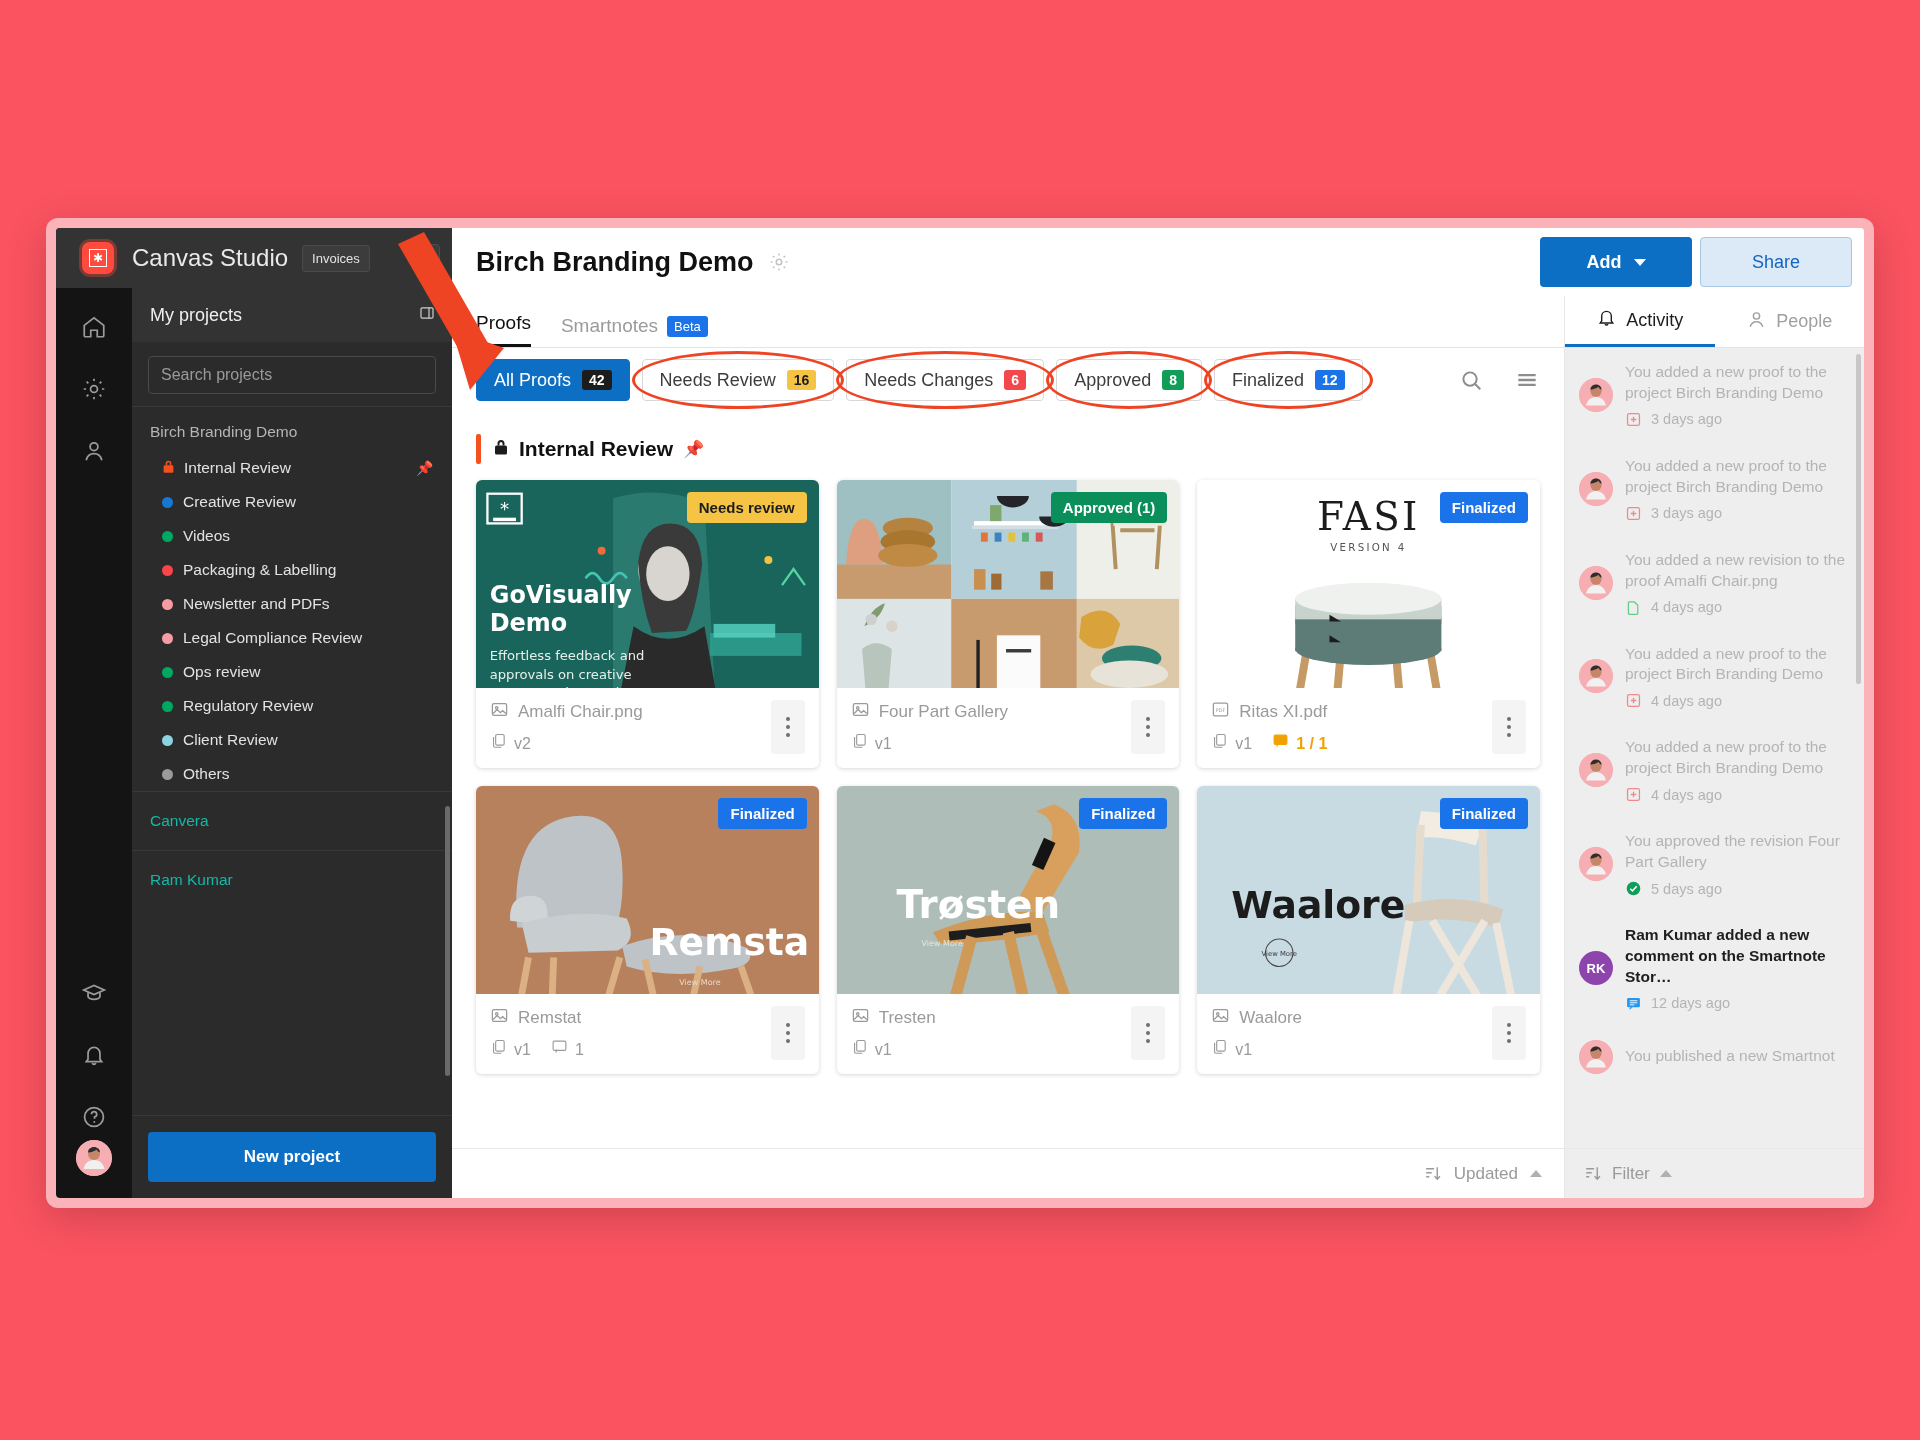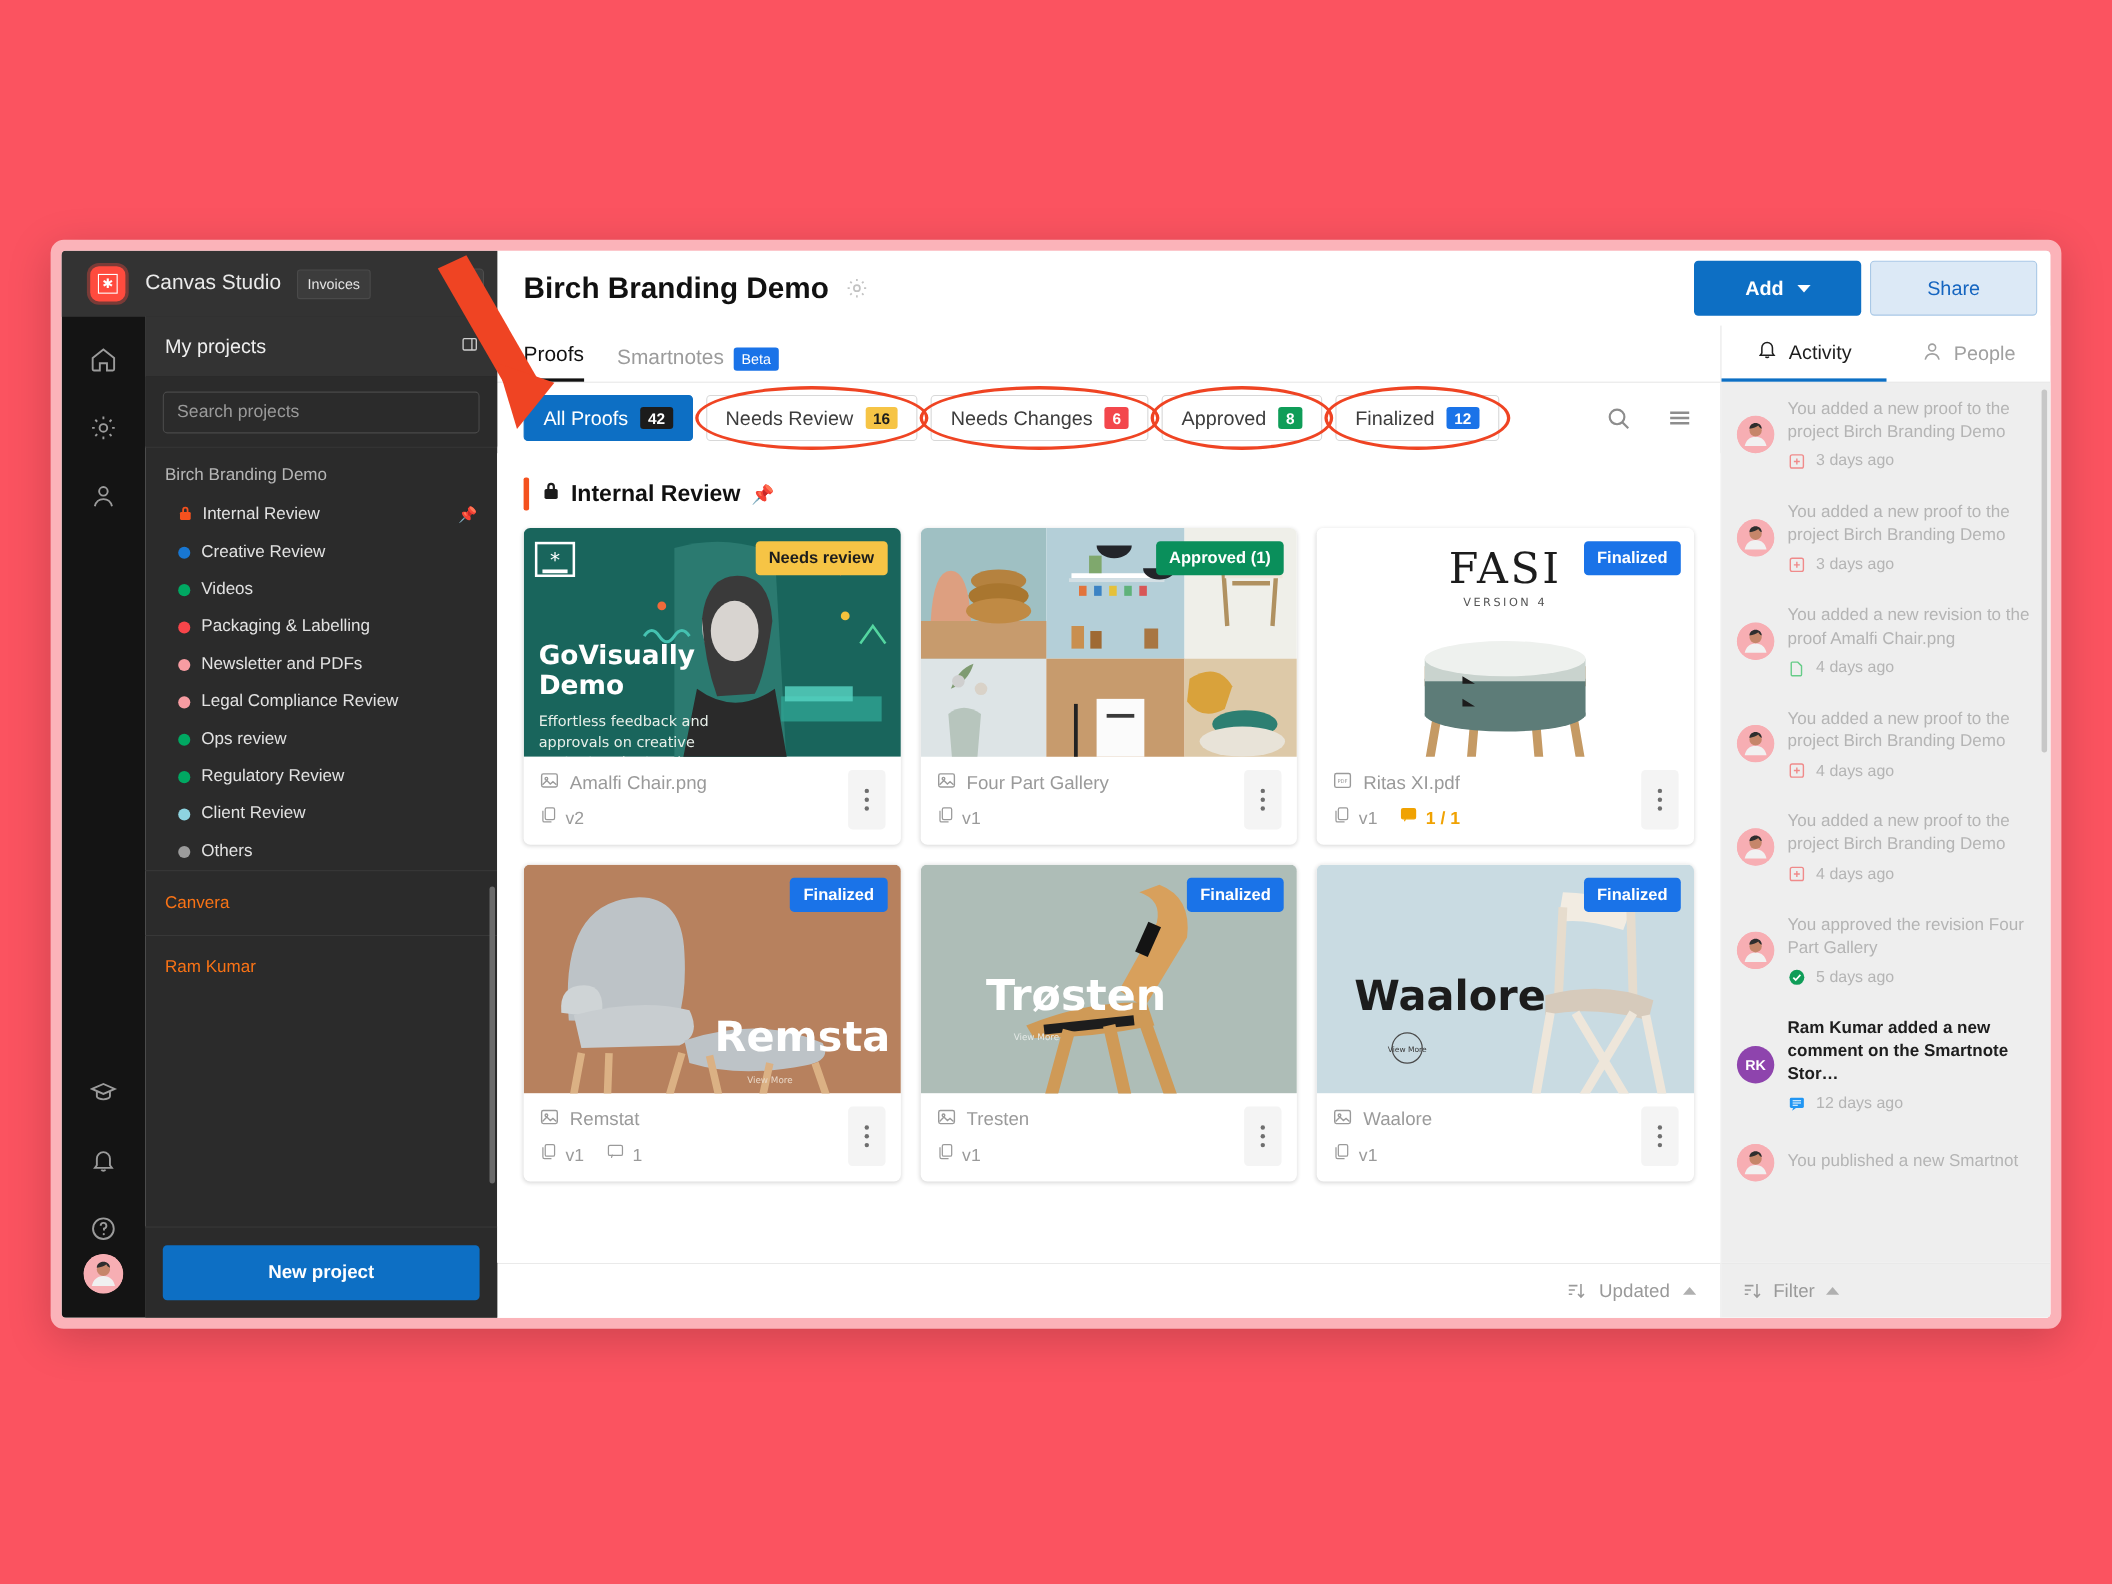--- a/index.html
+++ b/index.html
@@ -66,21 +66,21 @@
     background: #ff4b3e; margin-left: 12px;
     display: flex; align-items: center; justify-content: center;
     box-shadow: 0 0 0 3px rgba(255,75,62,.35);
     flex: 0 0 32px;
   }
   #brand-logo .inner {
     width: 18px; height: 18px; border: 1.6px solid #fff;
     display:flex;align-items:center;justify-content:center;
     color:#fff;font-size:12px;line-height:1;
   }
-  #brand-name { margin-left: 18px; font-size: 19px; color: #eaeaea; }
+  #brand-name { margin-left: 18px; font-size: 24px; color: #eaeaea; }
   #invoices-chip {
     margin-left: 14px; background: #3c3c3c; border: 1px solid #4a4a4a;
     color: #e3e3e3; font-size: 13px; padding: 5px 9px; border-radius: 3px;
     white-space: nowrap;
   }
 
   #myprojects-row {
     margin-top: 60px; height: 54px; background: #333333;
     display: flex; align-items: center; padding: 0 18px;
     font-size: 18px; color: #efefef;
@@ -114,21 +114,21 @@
   }
   .folder-item {
     display: flex; align-items: center; gap: 10px;
     padding: 8px 18px 8px 30px; font-size: 15.5px; color: #e2e2e2;
     cursor: pointer;
   }
   .dot { width: 11px; height: 11px; border-radius: 50%; flex:0 0 11px; }
   .lock-ico { color:#f4511e; font-size:14px; width:12px; }
   .pin { margin-left: auto; color: #f6c445; font-size: 14px; }
   .proj-row {
-    font-size: 15.5px; color: #f97316; padding: 20px 18px;
+    font-size: 15.5px; color: #14b8a6; padding: 20px 18px;
     border-top: 1px solid #383838; cursor: pointer;
   }
   #newproj-wrap { padding: 16px; border-top: 1px solid #383838; background:#2b2b2b;}
   #new-project-btn {
     width: 100%; height: 50px; background: #0d6fc4; border: none;
     color: #fff; font-size: 17px; font-weight: bold; border-radius: 4px;
     cursor: pointer; font-family: inherit;
   }
   #sidebar-scrollbar {
     position: absolute; right: 2px; top: 400px;

